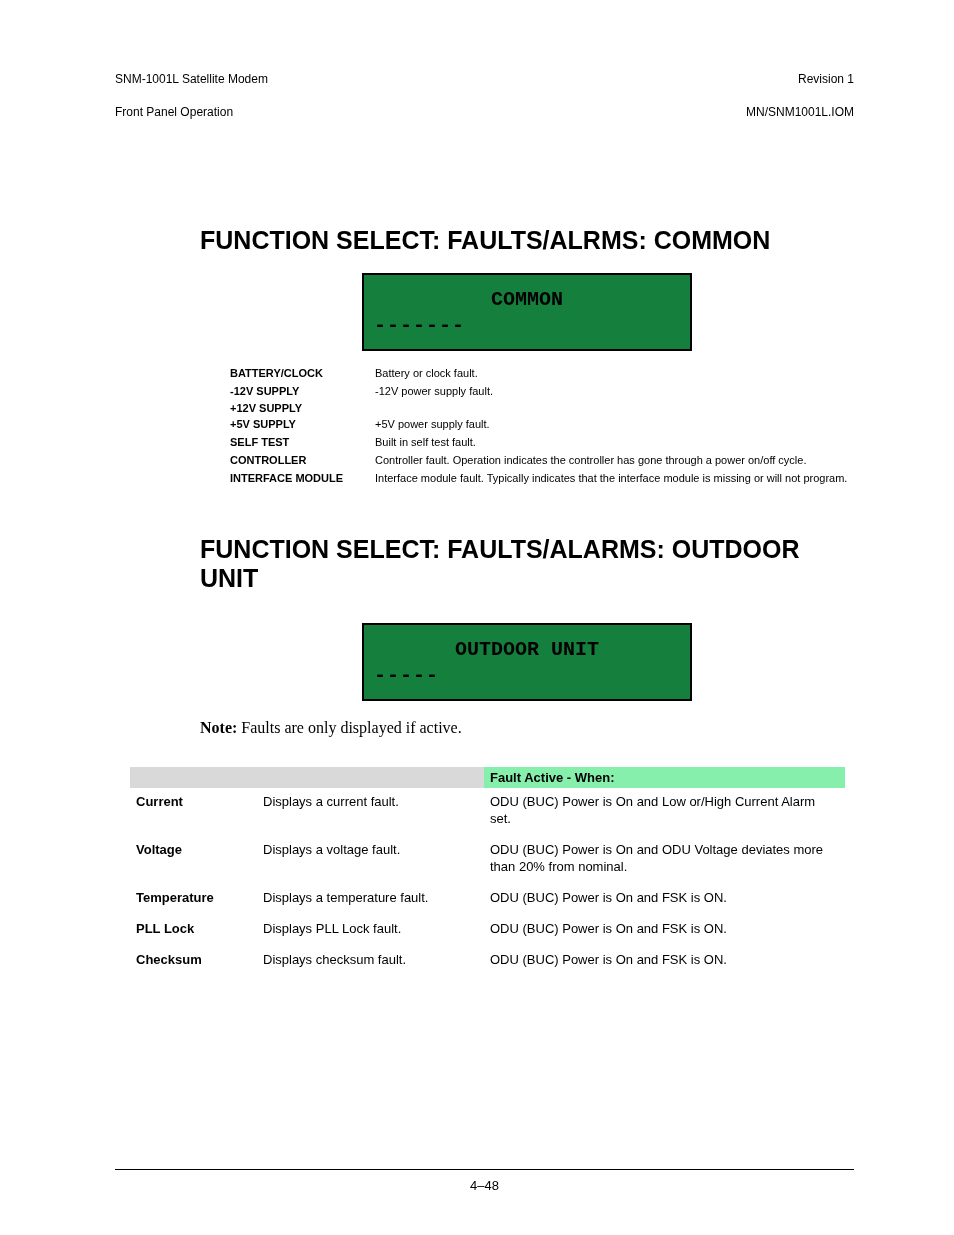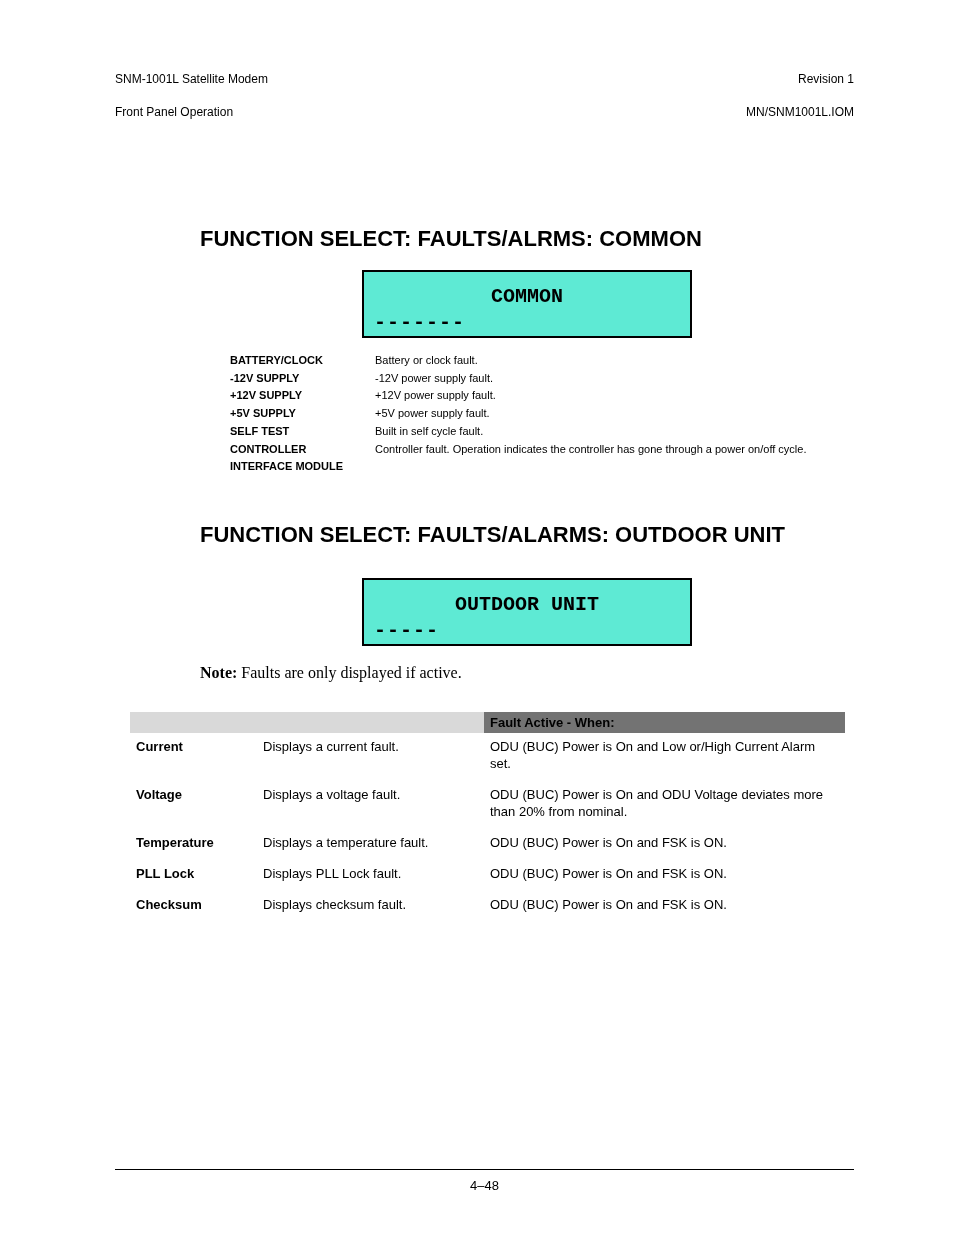--- a/index.html
+++ b/index.html
@@ -28,32 +28,32 @@
   }
   .header .left, .header .right { white-space: pre-line; }
   .header .right { text-align: right; }
 
   .content {
     margin-left: 85px;
     margin-right: 0;
   }
 
   .section-title {
-    font-size: 22px;
+    font-size: 25px;
     font-weight: bold;
     font-family: Arial, Helvetica, sans-serif;
     margin-bottom: 18px;
   }
 
   .lcd-box {
     border: 2px solid #000;
-    background: #5eead4;
+    background: #15803d;
     width: 330px;
     margin: 0 auto 16px auto;
-    padding: 12px 10px 0 10px;
+    padding: 12px 10px 10px 10px;
     box-sizing: border-box;
     font-family: "Courier New", monospace;
     font-weight: bold;
     text-align: center;
     font-size: 20px;
     line-height: 1.3;
   }
   .lcd-box .lcd-sub {
     text-align: left;
     font-size: 20px;
@@ -86,21 +86,21 @@
   }
   .note-line .note-label { font-weight: bold; }
 
   .fault-table {
     width: 715px;
     font-size: 13px;
     border-collapse: collapse;
     margin-left: -70px;
   }
   .fault-table th {
-    background: #737373;
+    background: #86efac;
     text-align: left;
     font-weight: bold;
     padding: 3px 6px;
   }
   .fault-table th.empty { background: #d9d9d9; }
   .fault-table td {
     padding: 6px 6px 8px 6px;
     vertical-align: top;
     line-height: 1.3;
   }
@@ -147,36 +147,36 @@
       <div class="row">
         <div class="term">BATTERY/CLOCK</div>
         <div class="desc">Battery or clock fault.</div>
       </div>
       <div class="row">
         <div class="term">-12V SUPPLY</div>
         <div class="desc">-12V power supply fault.</div>
       </div>
       <div class="row">
         <div class="term">+12V SUPPLY</div>
-        <div class="desc">+12V power supply fault.</div>
       </div>
       <div class="row">
         <div class="term">+5V SUPPLY</div>
         <div class="desc">+5V power supply fault.</div>
       </div>
       <div class="row">
         <div class="term">SELF TEST</div>
-        <div class="desc">Built in self cycle fault.</div>
+        <div class="desc">Built in self test fault.</div>
       </div>
       <div class="row">
         <div class="term">CONTROLLER</div>
         <div class="desc">Controller fault. Operation indicates the controller has gone through a power on/off cycle.</div>
       </div>
       <div class="row">
         <div class="term">INTERFACE MODULE</div>
+        <div class="desc">Interface module fault. Typically indicates that the interface module is missing or will not program.</div>
       </div>
     </div>
 
     <div class="section-title" style="margin-top:2px;">FUNCTION SELECT: FAULTS/ALARMS: OUTDOOR UNIT</div>
 
     <div class="lcd-box" style="margin-top:30px;">
       <div>OUTDOOR UNIT</div>
       <div class="lcd-sub">-----</div>
     </div>
 

